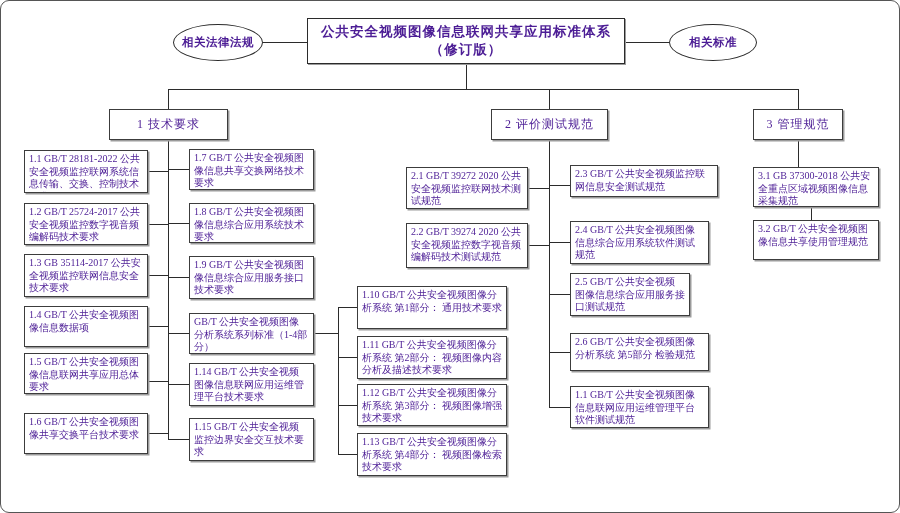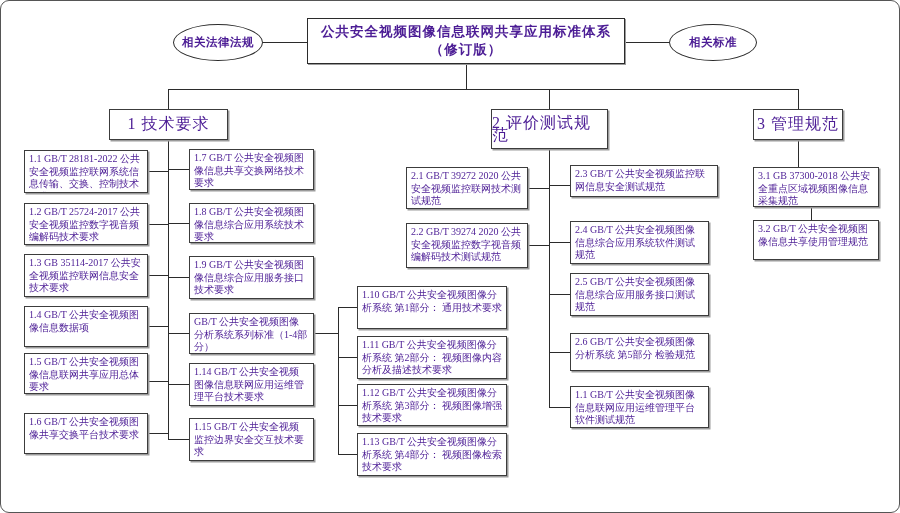--- a/index.html
+++ b/index.html
@@ -10,21 +10,21 @@
   }
   #wires{position:absolute;left:0;top:0;width:900px;height:513px;z-index:1;}
   .node{
     position:absolute;z-index:2;background:#fff;border:1px solid #3c3c3c;
     box-shadow:1.5px 1.5px 0 #9b9b9b;box-sizing:border-box;
     font-size:10px;line-height:12.5px;padding:2px 4px;text-align:left;
     overflow:hidden;
   }
   .branch{
     display:flex;align-items:center;justify-content:center;
-    font-size:16px;padding:0;letter-spacing:1px;
+    font-size:12px;padding:0;letter-spacing:1px;
   }
   .title-box{
     position:absolute;z-index:2;background:#fff;border:1px solid #2b2b2b;
     box-shadow:1px 1px 0 #9b9b9b;box-sizing:border-box;
     display:flex;flex-direction:column;align-items:center;justify-content:center;
     font-size:13.5px;font-weight:bold;line-height:18px;letter-spacing:1px;
   }
   .ellipse{
     position:absolute;z-index:2;background:#fff;border:1px solid #2b2b2b;
     border-radius:50%;box-sizing:border-box;
@@ -84,21 +84,21 @@
   <div class="ellipse" style="left:172px;top:23px;width:90px;height:37px">相关法律法规</div>
 
   <div class="title-box" style="left:306px;top:17px;width:318px;height:46px">
     <span>公共安全视频图像信息联网共享应用标准体系</span>
     <span>（修订版）</span>
   </div>
 
   <div class="ellipse" style="left:668px;top:23px;width:88px;height:37px">相关标准</div>
 
   <div class="node branch" style="left:108px;top:108px;width:119px;height:31px">1 技术要求</div>
-  <div class="node branch" style="left:490px;top:108px;width:117px;height:40px">2 评价测试规范</div>
+  <div class="node branch" style="left:490px;top:108px;width:117px;height:31px">2 评价测试规范</div>
   <div class="node branch" style="left:752px;top:108px;width:90px;height:31px">3 管理规范</div>
 
   <div class="node" style="left:23px;top:149px;width:124px;height:43px">1.1 GB/T 28181-2022 公共安全视频监控联网系统信息传输、交换、控制技术要求</div>
   <div class="node" style="left:23px;top:202px;width:124px;height:42px">1.2 GB/T 25724-2017 公共安全视频监控数字视音频编解码技术要求</div>
   <div class="node" style="left:23px;top:253px;width:124px;height:43px">1.3 GB 35114-2017 公共安全视频监控联网信息安全技术要求</div>
   <div class="node" style="left:23px;top:305px;width:124px;height:41px">1.4 GB/T 公共安全视频图像信息数据项</div>
   <div class="node" style="left:23px;top:352px;width:124px;height:41px">1.5 GB/T 公共安全视频图像信息联网共享应用总体要求</div>
   <div class="node" style="left:23px;top:412px;width:124px;height:41px">1.6 GB/T 公共安全视频图像共享交换平台技术要求</div>
 
   <div class="node" style="left:188px;top:148px;width:125px;height:41px">1.7 GB/T 公共安全视频图像信息共享交换网络技术要求</div>
@@ -111,20 +111,20 @@
   <div class="node" style="left:356px;top:285px;width:150px;height:43px">1.10 GB/T 公共安全视频图像分析系统 第1部分： 通用技术要求</div>
   <div class="node" style="left:356px;top:335px;width:150px;height:43px">1.11 GB/T 公共安全视频图像分析系统 第2部分： 视频图像内容分析及描述技术要求</div>
   <div class="node" style="left:356px;top:383px;width:150px;height:42px">1.12 GB/T 公共安全视频图像分析系统 第3部分： 视频图像增强技术要求</div>
   <div class="node" style="left:356px;top:432px;width:150px;height:43px">1.13 GB/T 公共安全视频图像分析系统 第4部分： 视频图像检索技术要求</div>
 
   <div class="node" style="left:405px;top:166px;width:122px;height:42px">2.1 GB/T 39272 2020 公共安全视频监控联网技术测试规范</div>
   <div class="node" style="left:405px;top:222px;width:122px;height:45px">2.2 GB/T 39274 2020 公共安全视频监控数字视音频编解码技术测试规范</div>
 
   <div class="node" style="left:569px;top:164px;width:148px;height:32px">2.3 GB/T 公共安全视频监控联网信息安全测试规范</div>
   <div class="node" style="left:569px;top:220px;width:139px;height:43px">2.4 GB/T 公共安全视频图像信息综合应用系统软件测试规范</div>
-  <div class="node" style="left:569px;top:272px;width:139px;height:43px">2.5 GB/T 公共安全视频图像信息综合应用服务接口测试规范</div>
+  <div class="node" style="left:569px;top:272px;width:120px;height:43px">2.5 GB/T 公共安全视频图像信息综合应用服务接口测试规范</div>
   <div class="node" style="left:569px;top:332px;width:139px;height:38px">2.6 GB/T 公共安全视频图像分析系统 第5部分 检验规范</div>
   <div class="node" style="left:569px;top:385px;width:139px;height:42px">1.1 GB/T 公共安全视频图像信息联网应用运维管理平台软件测试规范</div>
 
   <div class="node" style="left:752px;top:166px;width:126px;height:40px">3.1 GB 37300-2018 公共安全重点区域视频图像信息采集规范</div>
   <div class="node" style="left:752px;top:219px;width:126px;height:40px">3.2 GB/T 公共安全视频图像信息共享使用管理规范</div>
 
 </div>
 
 </body></html>

